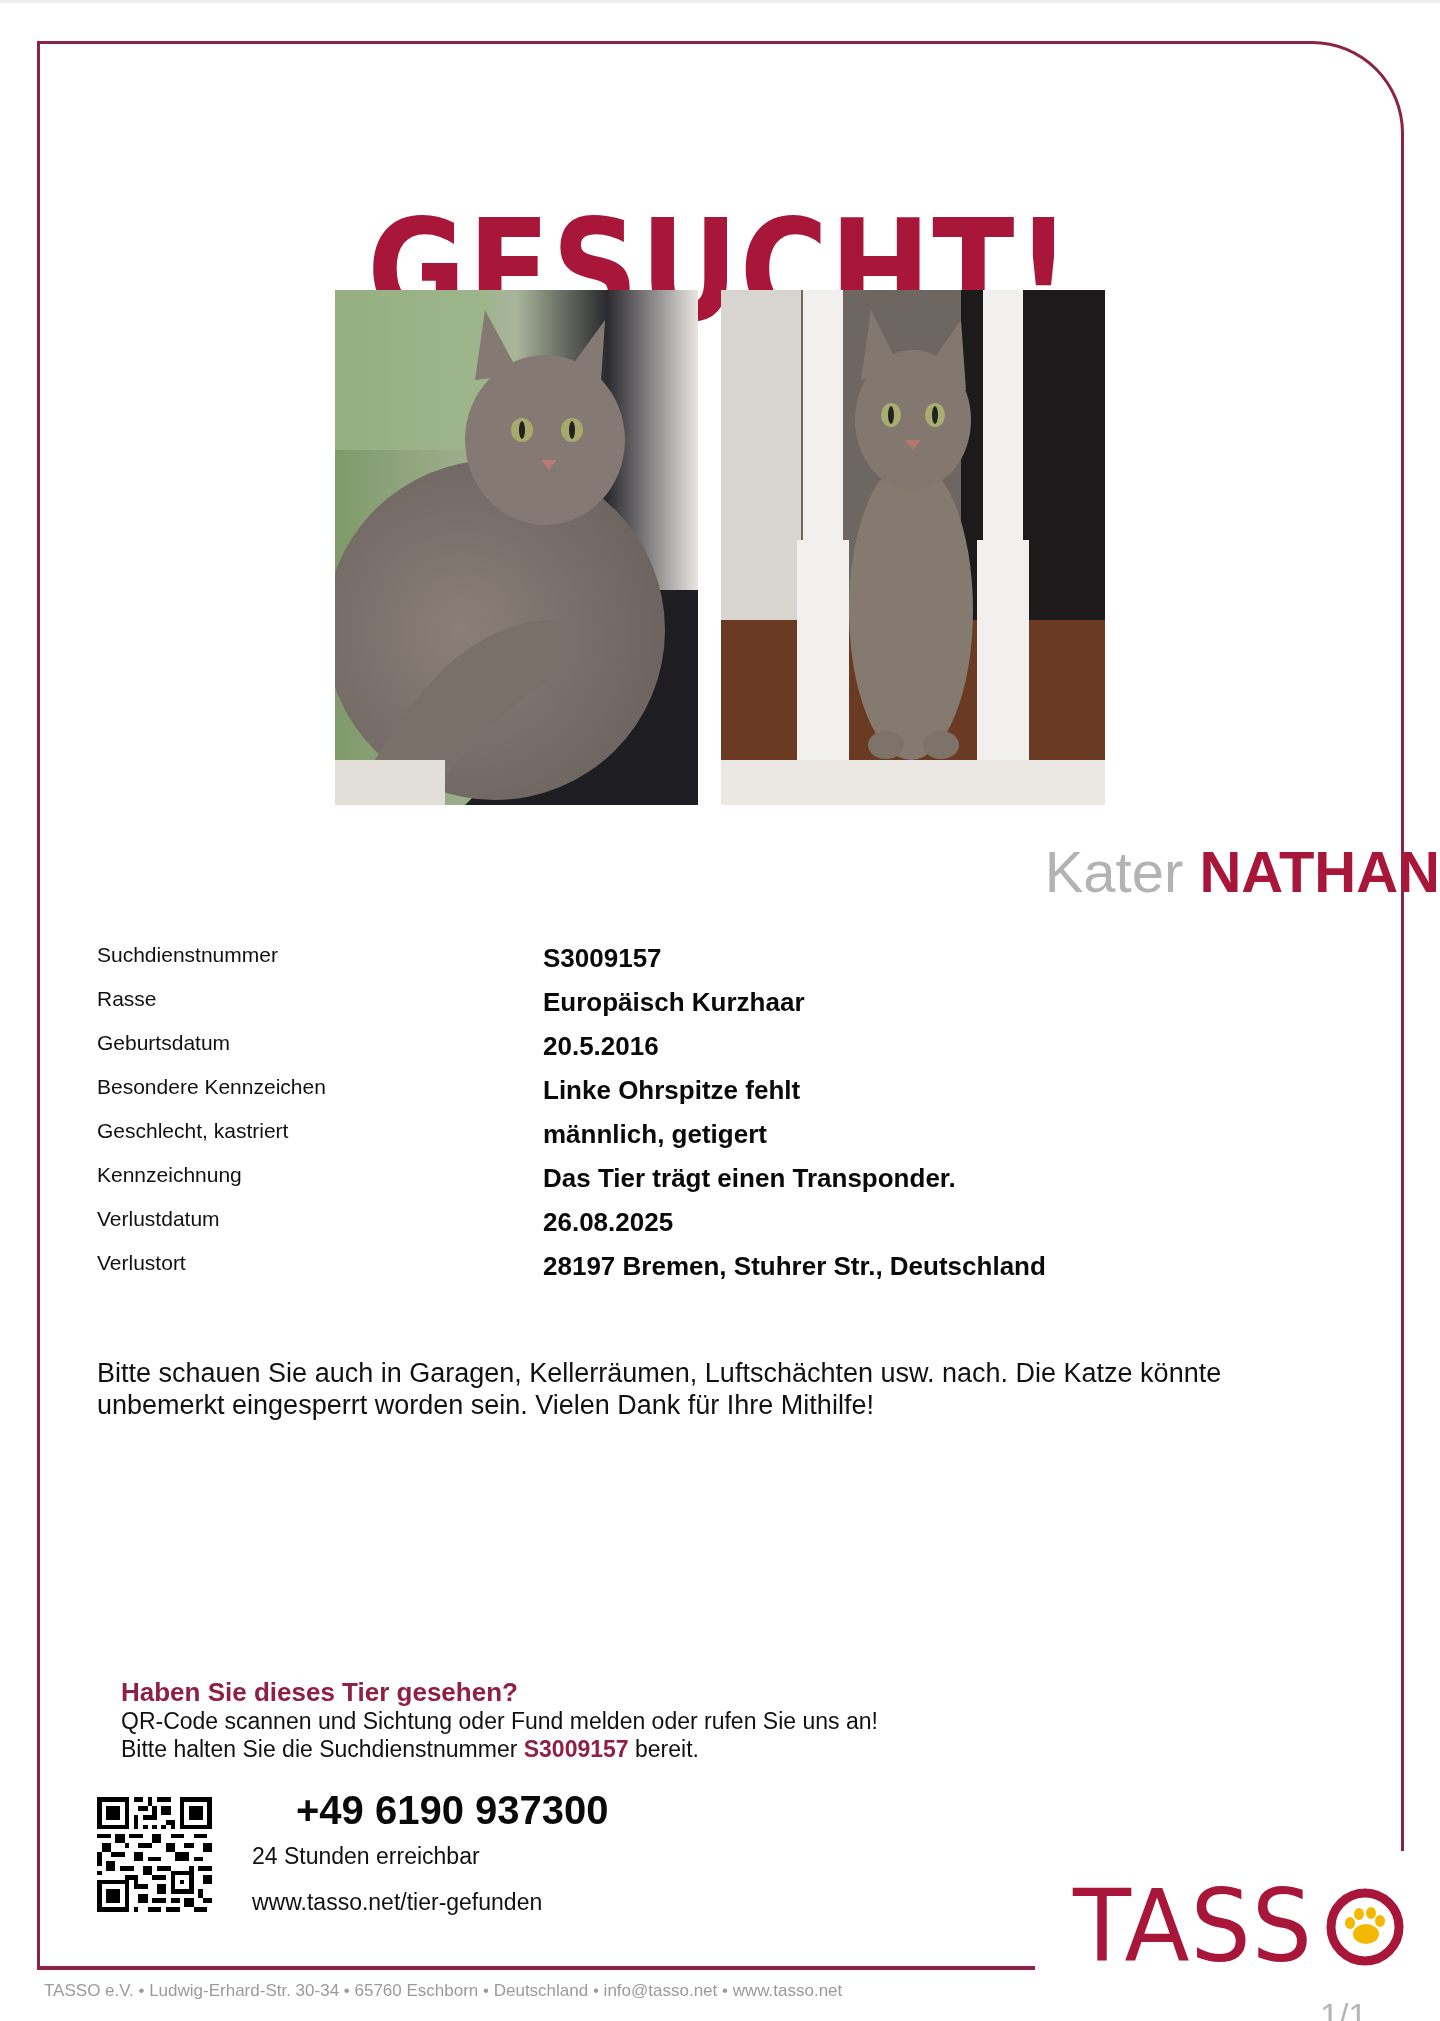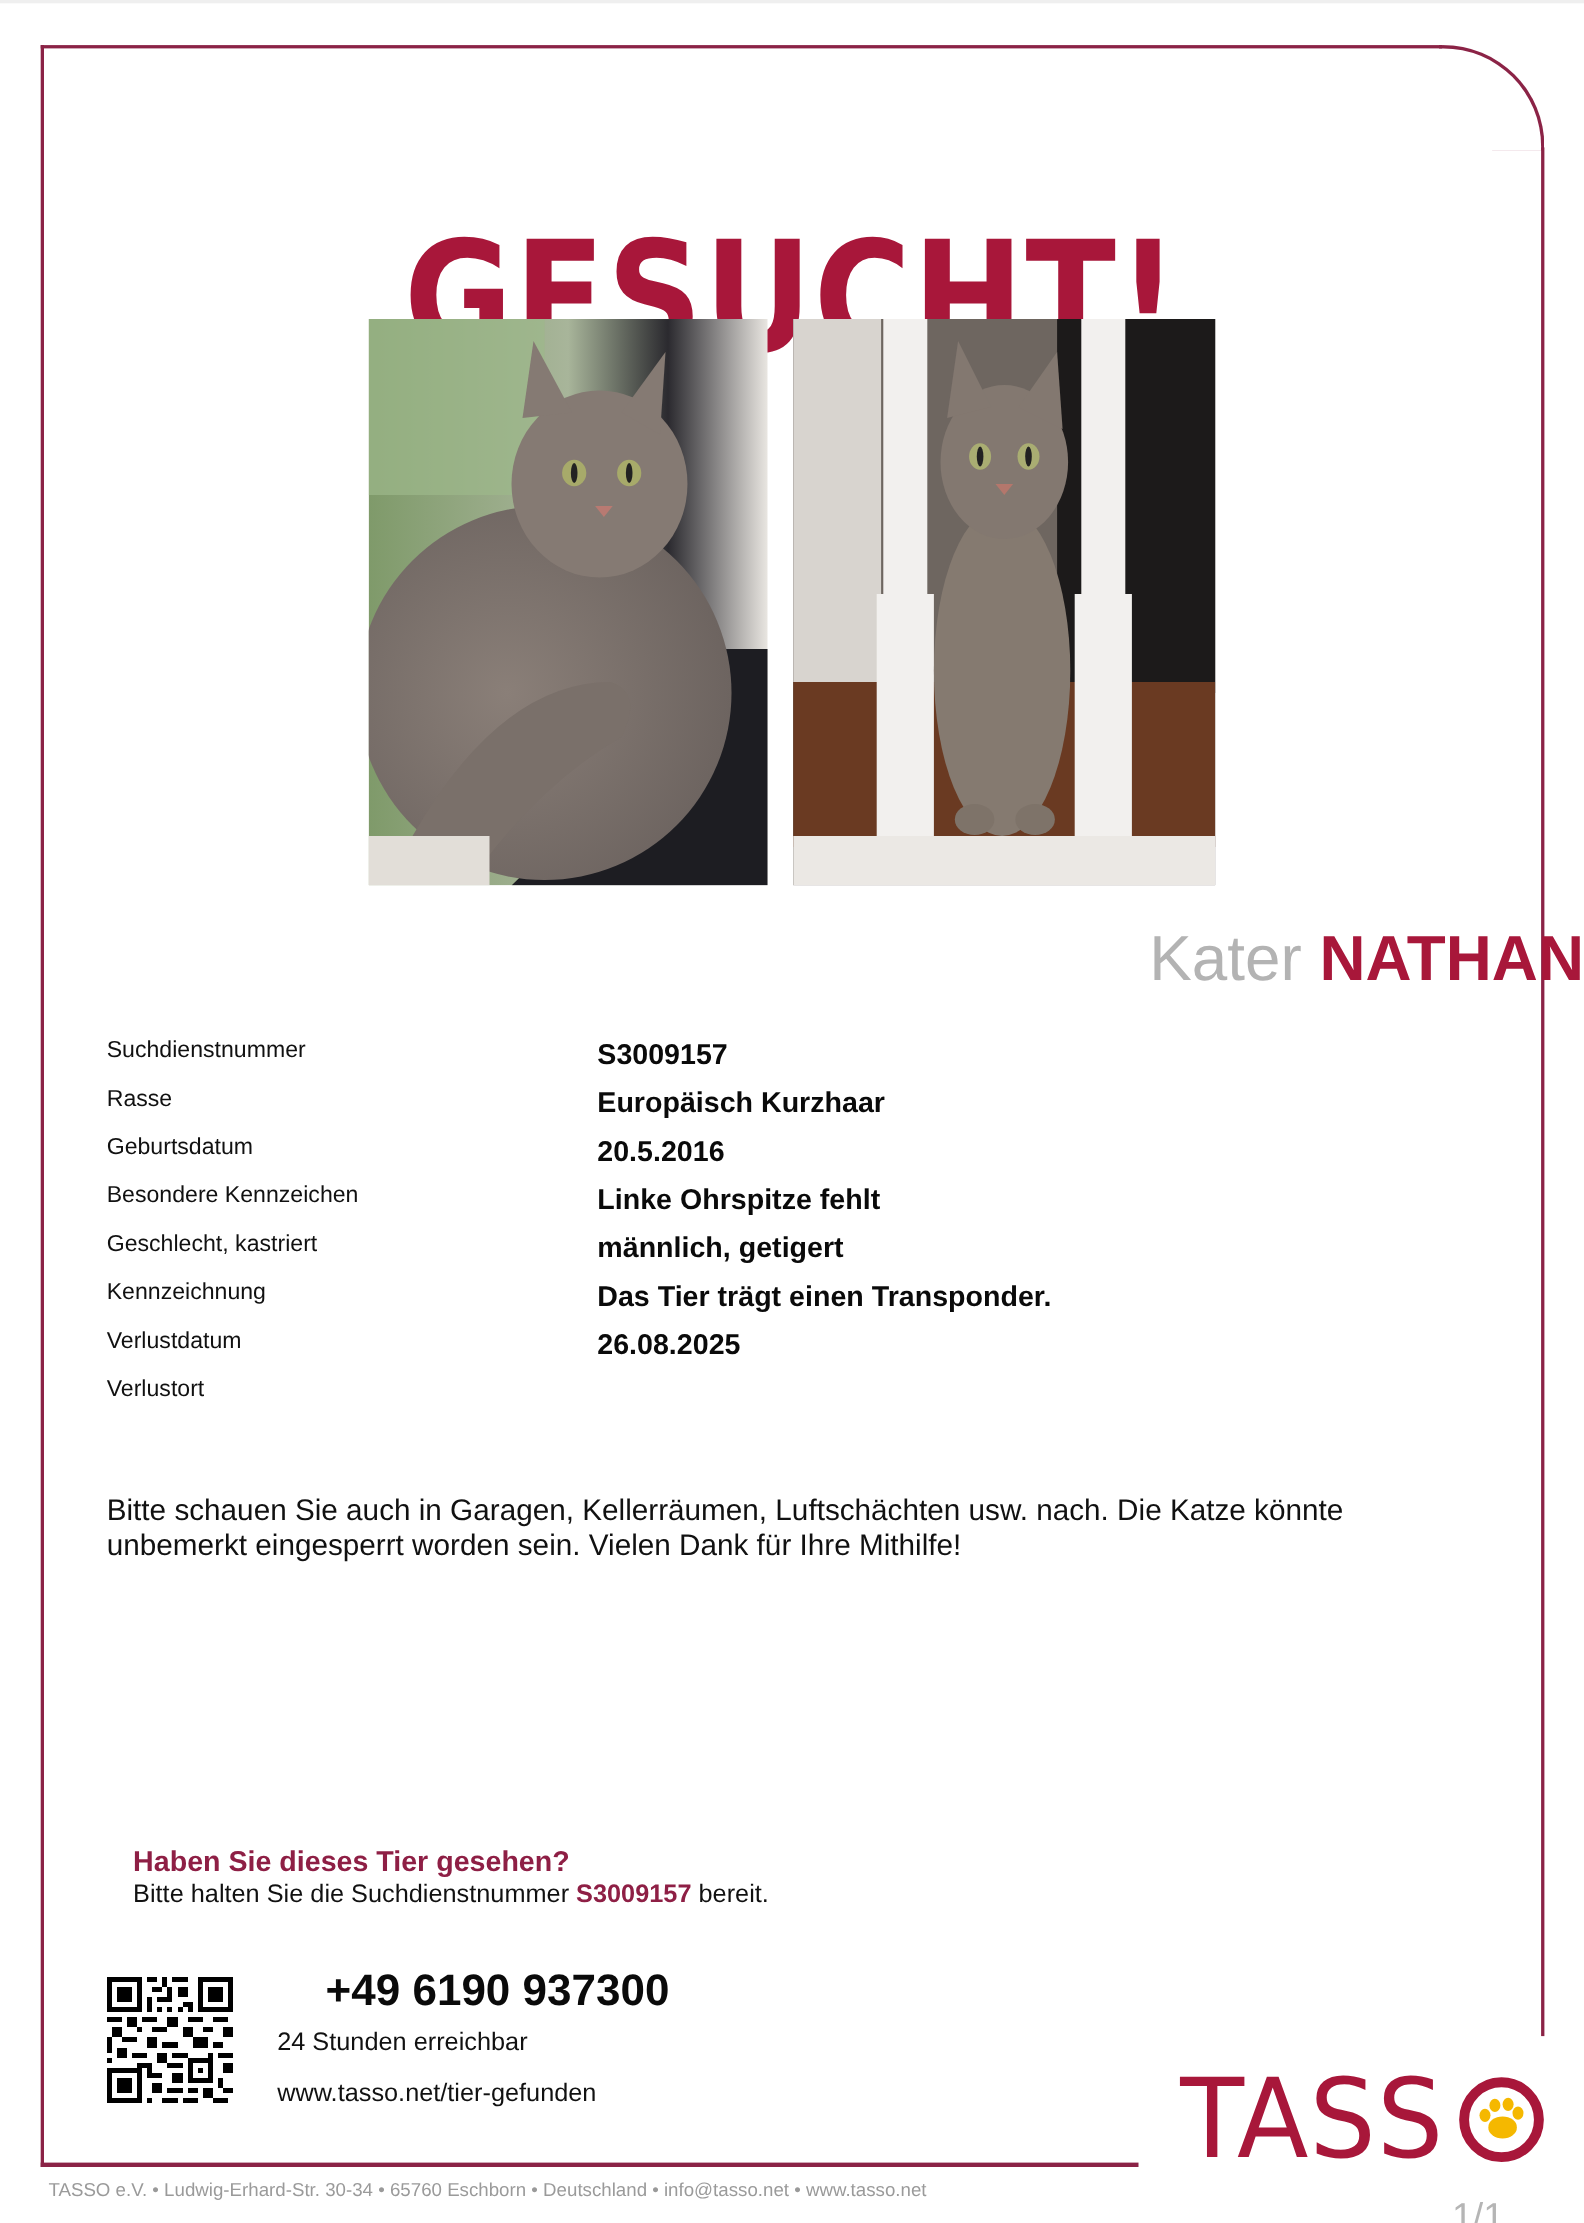--- a/index.html
+++ b/index.html
@@ -244,27 +244,29 @@
   <div class="row">
     <span class="label">Kennzeichnung</span>
     <span class="value">Das Tier trägt einen Transponder.</span>
   </div>
   <div class="row">
     <span class="label">Verlustdatum</span>
     <span class="value">26.08.2025</span>
   </div>
   <div class="row">
     <span class="label">Verlustort</span>
+    <span class="value">28197 Bremen, Stuhrer Str., Deutschland</span>
   </div>
 </div>
 
 <p class="note" style="margin:0">Bitte schauen Sie auch in Garagen, Kellerräumen, Luftschächten usw. nach. Die Katze könnte unbemerkt eingesperrt worden sein. Vielen Dank für Ihre Mithilfe!</p>
 
 <div class="seen">
   <div class="heading">Haben Sie dieses Tier gesehen?</div>
+  <div class="line">QR-Code scannen und Sichtung oder Fund melden oder rufen Sie uns an!</div>
   <div class="line"><span>Bitte halten Sie die Suchdienstnummer </span><span class="hl">S3009157</span><span> bereit.</span></div>
 </div>
 
 <div class="qr">
   <svg viewBox="0 0 25 25" shape-rendering="crispEdges">
     <rect width="25" height="25" fill="#fff"></rect>
     <g fill="#000">
 
       <rect x="0" y="0" width="7" height="7"></rect>
         <rect x="1" y="1" width="5" height="5" fill="#fff"></rect>

